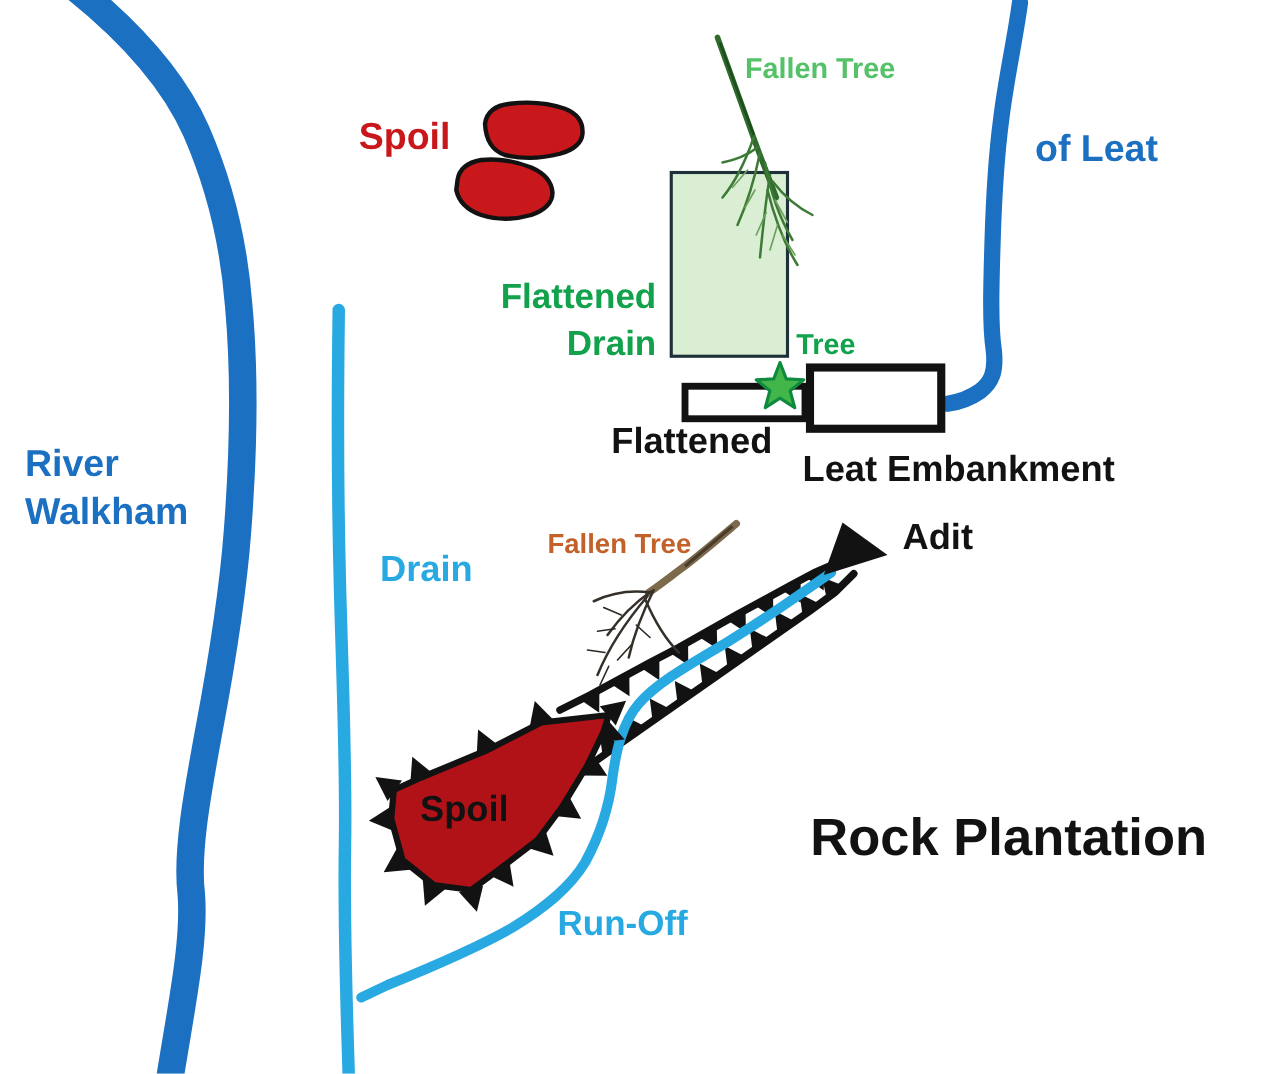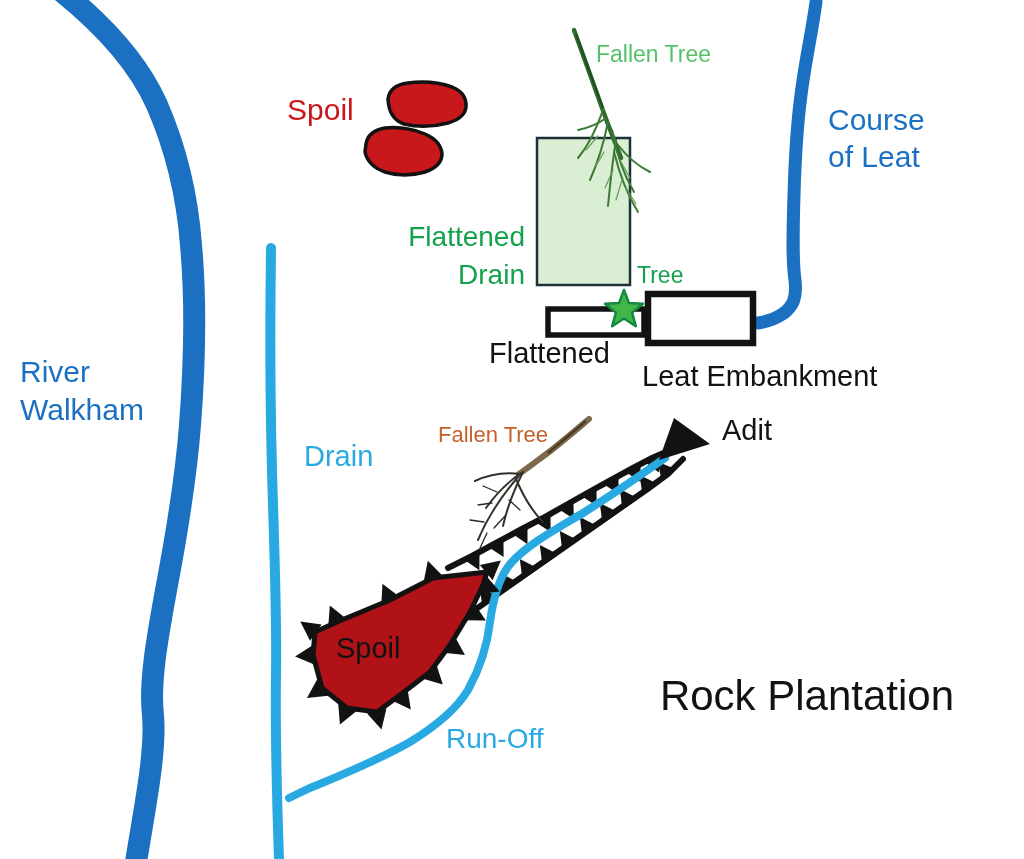--- a/index.html
+++ b/index.html
@@ -6,38 +6,38 @@
   #stage{
     position:relative;
     width:1024px;height:859px;
     background:#ffffff;
     overflow:hidden;
     font-family:"Liberation Sans", sans-serif;
   }
   #map-svg{position:absolute;left:0;top:0;}
   .lbl{
     position:absolute;
-    font-weight:400;
+    font-weight:700;
     white-space:nowrap;
     line-height:1.0;
   }
   .lbl-river      {left:20px;  top:326px; font-size:30px; line-height:38px; color:var(--river-blue);margin-top:27px;}
   .lbl-leatcourse {left:828px; top:101px; font-size:30px; line-height:37px; color:var(--river-blue);}
   .lbl-spoiltop   {left:287px; top:95px;  font-size:30px; color:var(--spoil-red);}
   .lbl-fallentop  {left:596px; top:43px;  font-size:23px; color:var(--green-light);}
   .lbl-flattened  {left:365px; top:218px; width:160px; text-align:right; font-size:28px; line-height:38px; color:var(--green-mid);}
   .lbl-tree       {left:637px; top:264px; font-size:23px; color:var(--green-mid);}
   .lbl-wheelpit   {left:489px; top:339px; font-size:29px; color:var(--ink);}
   .lbl-embank     {left:642px; top:362px; font-size:29px; color:var(--ink);}
   .lbl-adit       {left:722px; top:416px; font-size:29px; color:var(--ink);}
   .lbl-fallenbot  {left:438px; top:424px; font-size:22px; color:var(--orange);}
   .lbl-drain      {left:304px; top:442px; font-size:29px; color:var(--light-blue);}
   .lbl-spoilbot   {left:336px; top:634px; font-size:29px; color:var(--ink);}
   .lbl-runoff     {left:446px; top:725px; font-size:28px; color:var(--light-blue);}
-  .lbl-title      {left:598px; top:668px; width:418px; text-align:center; font-size:42px; line-height:55px; color:var(--ink);}
+  .lbl-title      {left:598px; top:642px; width:418px; text-align:center; font-size:42px; line-height:55px; color:var(--ink);}
 </style>
 </head>
 <body>
 
 <div id="stage">
 
   <svg id="map-svg" width="1024" height="859" viewBox="0 0 1024 859">
     <defs>
       <marker id="tooth" markerUnits="userSpaceOnUse" markerWidth="26" markerHeight="22" viewBox="-13 -3 26 22" refX="0" refY="0" orient="auto" style="overflow:visible">
         <polygon points="-9,-1 9,-1 0,16" fill="#121212"></polygon>
@@ -122,21 +122,20 @@
 
     <polygon points="624,290 629,303.1 643,303.8 632.1,312.6 635.8,326.2 624,318.5 612.2,326.2 615.9,312.6 605,303.8 619,303.1" style="fill:var(--star-green);stroke:var(--star-green-dark)" stroke-width="2.5" stroke-linejoin="round"></polygon>
   </svg>
 
   <div class="lbl lbl-river">
     <div>River</div>
     <div>Walkham</div>
   </div>
 
   <div class="lbl lbl-leatcourse">
-    <div>Course</div>
     <div>of Leat</div>
   </div>
 
   <div class="lbl lbl-spoiltop">Spoil</div>
 
   <div class="lbl lbl-fallentop">Fallen Tree</div>
 
   <div class="lbl lbl-flattened">
     <div>Flattened</div>
     <div>Drain</div>

